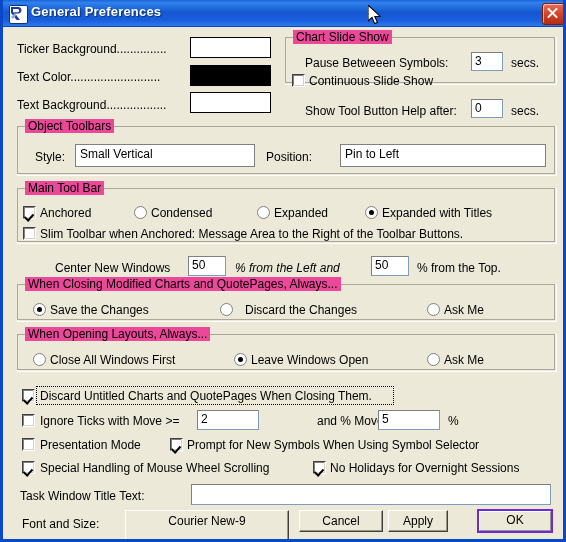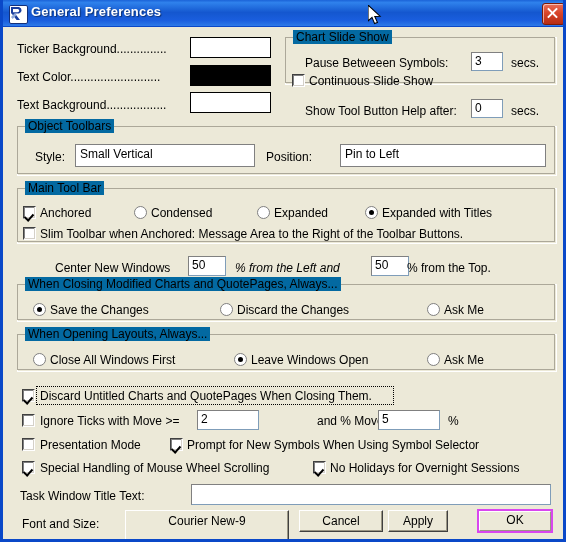--- a/index.html
+++ b/index.html
@@ -94,21 +94,21 @@
     content: "";
     position: absolute;
     left: -1px; top: -1px; right: 1px; bottom: 1px;
     border: 1px solid #aca899;
     pointer-events: none;
   }
   .group > .gtitle {
     position: absolute;
     top: -8px;
     left: 7px;
-    background: #0369a1;
+    background: #ec4899;
     padding: 0 3px;
     font-size: 12px;
     white-space: nowrap;
     z-index: 2;
   }
   .swatch {
     position: absolute;
     border: 1px solid #000000;
     box-sizing: border-box;
   }
@@ -179,21 +179,21 @@
     border-right-color: #404040;
     border-bottom-color: #404040;
     box-shadow: inset -1px -1px 0 #9a9684;
     box-sizing: border-box;
     font-size: 12px;
     text-align: center;
     line-height: 20px;
     white-space: nowrap;
   }
   .btn.default {
-    border: 2px solid #d946ef;
+    border: 2px solid #6d28d9;
     box-shadow: none;
     line-height: 18px;
   }
   .btn.default .inner {
     position: absolute;
     left: 0; top: 0; right: 0; bottom: 0;
     border: 1px solid #ffffff;
     border-right-color: #9a9684;
     border-bottom-color: #9a9684;
     box-sizing: border-box;
@@ -272,29 +272,29 @@
   <div class="rad on" style="left:362px; top:206px;"></div>
   <div class="lbl" style="left:379px; top:206px;">Expanded with Titles</div>
 
   <div class="chk" style="left:20px; top:227px;"></div>
   <div class="lbl" style="left:37px; top:227px;">Slim Toolbar when Anchored: Message Area to the Right of the Toolbar Buttons.</div>
 
   <div class="lbl" style="left:52px; top:261px;">Center New Windows</div>
   <div class="tfield" style="left:185px; top:256px; width:38px; height:20px;">50</div>
   <div class="lbl" style="left:232px; top:261px;font-style:italic;">% from the Left and</div>
   <div class="tfield" style="left:368px; top:256px; width:38px; height:20px;">50</div>
-  <div class="lbl" style="left:404px; top:261px;">% from the Top.</div>
+  <div class="lbl" style="left:414px; top:261px;">% from the Top.</div>
 
   <div class="group" style="left:14px; top:284px; width:540px; height:38px;">
     <span class="gtitle">When Closing Modified Charts and QuotePages, Always...</span>
   </div>
   <div class="rad on" style="left:30px; top:303px;"></div>
   <div class="lbl" style="left:47px; top:303px;">Save the Changes</div>
   <div class="rad" style="left:217px; top:303px;"></div>
-  <div class="lbl" style="left:234px; top:303px;">Discard the Changes</div>
+  <div class="lbl" style="left:242px; top:303px;">Discard the Changes</div>
   <div class="rad" style="left:424px; top:303px;"></div>
   <div class="lbl" style="left:441px; top:303px;">Ask Me</div>
 
   <div class="group" style="left:14px; top:334px; width:540px; height:38px;">
     <span class="gtitle">When Opening Layouts, Always...</span>
   </div>
   <div class="rad" style="left:30px; top:353px;"></div>
   <div class="lbl" style="left:47px; top:353px;">Close All Windows First</div>
   <div class="rad on" style="left:231px; top:353px;"></div>
   <div class="lbl" style="left:248px; top:353px;">Leave Windows Open</div>

